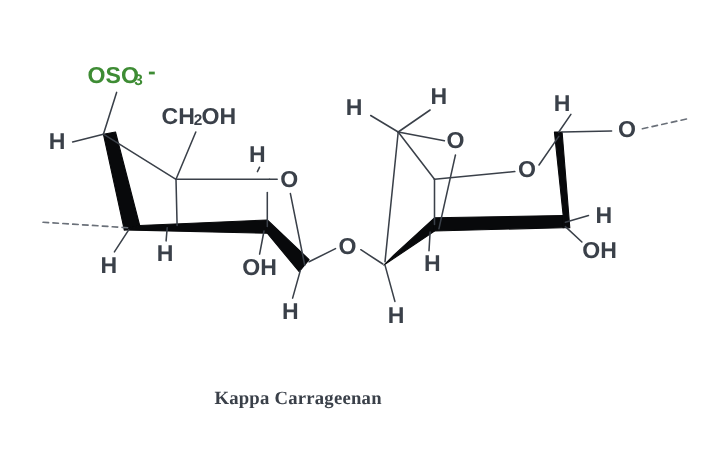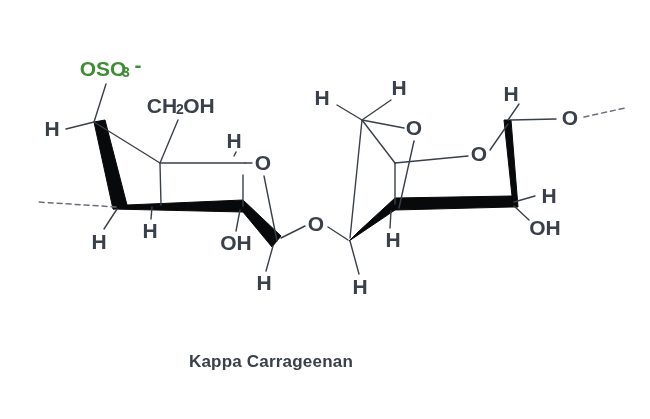--- a/index.html
+++ b/index.html
@@ -14,21 +14,21 @@
   .bond-thin{stroke:#3a4049;stroke-width:1.4;fill:none;stroke-linecap:round;}
   .bond-dashed{stroke:#6a7079;stroke-width:1.5;fill:none;stroke-dasharray:5 4;stroke-linecap:round;}
   .bond-bold{fill:#08090b;stroke:#08090b;stroke-width:1;stroke-linejoin:round;}
   .atom{fill:#3a4049;font-family:"Liberation Sans", sans-serif;font-size:21px;font-weight:bold;text-anchor:middle;dominant-baseline:middle;}
   .atom-sub{fill:#3a4049;font-family:"Liberation Sans", sans-serif;font-size:14px;font-weight:bold;text-anchor:middle;}
   .atom-sulfate{fill:#3e8c34;font-family:"Liberation Sans", sans-serif;font-size:21px;font-weight:bold;text-anchor:middle;dominant-baseline:middle;}
   .atom-sulfate-sub{fill:#3e8c34;font-family:"Liberation Sans", sans-serif;font-size:14px;font-weight:bold;text-anchor:middle;}
   .caption{
     position:absolute;left:0;top:352px;width:542px;
     text-align:center;
-    font-family:Liberation Sans, sans-serif;
+    font-family:Liberation Serif, serif;
     font-size:17px;font-weight:bold;color:#3a4049;
     letter-spacing:0.2px;
   }
 </style>
 </head>
 <body>
 
 <svg id="structure-canvas" viewBox="0 0 650 419">
 
   <g>

